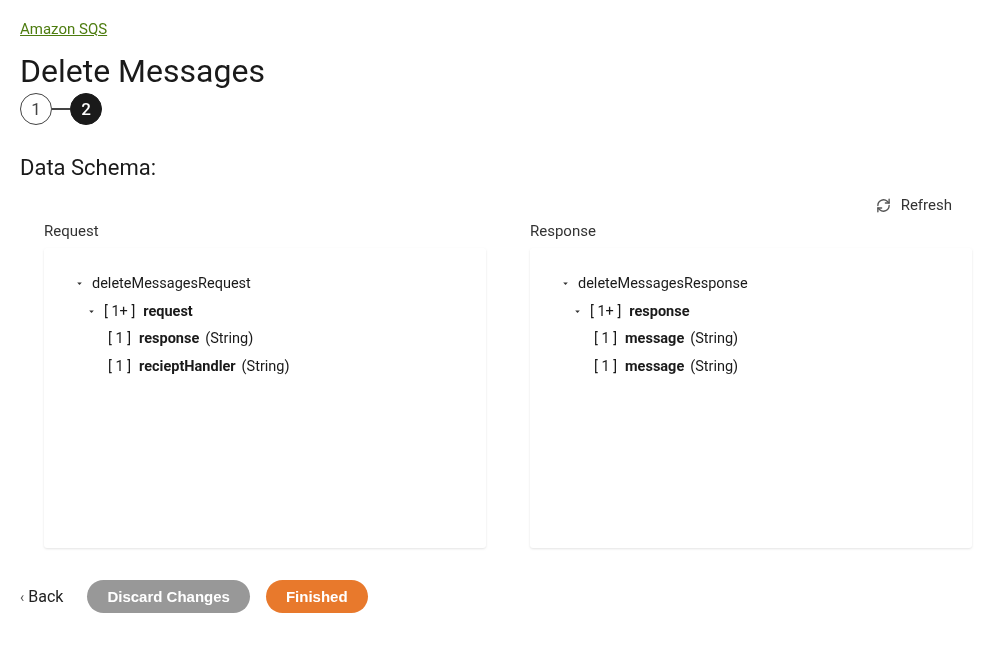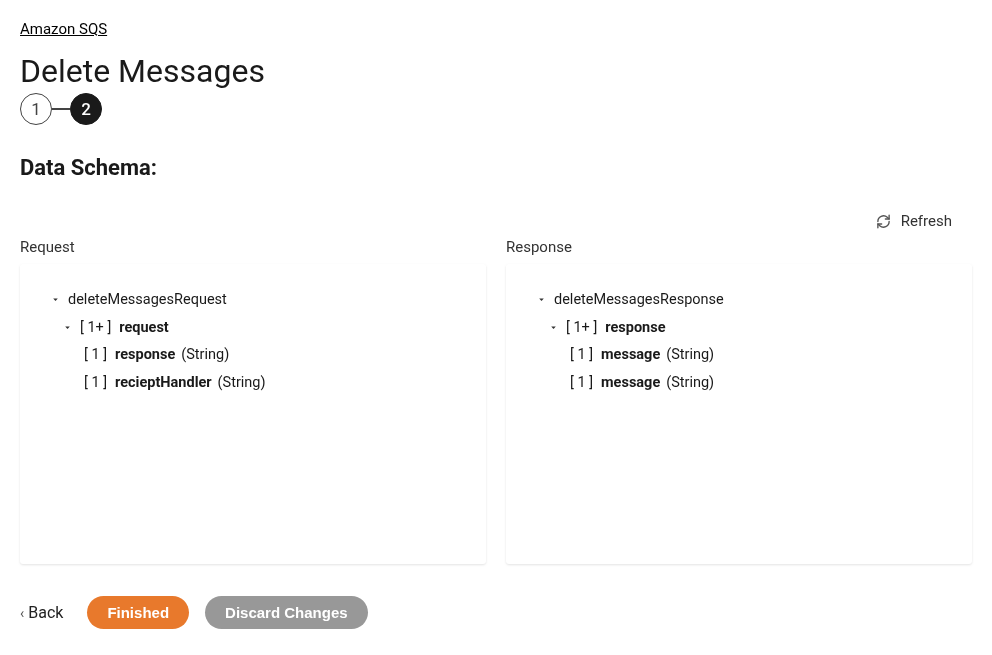--- a/index.html
+++ b/index.html
@@ -5,21 +5,21 @@
     * { box-sizing: border-box; margin: 0; padding: 0; }
     body {
       font-family: -apple-system, BlinkMacSystemFont, "Segoe UI", Roboto, "Helvetica Neue", Arial, sans-serif;
       background: #fff;
       color: #1a1a1a;
       padding: 20px;
       width: 992px;
       font-size: 15px;
     }
     a.breadcrumb {
-      color: #000000;
+      color: #4d7c0f;
       text-decoration: underline;
       font-size: 15px;
     }
     h1.page-title {
       font-size: 32px;
       font-weight: 400;
       margin-top: 14px;
       margin-bottom: 3px;
     }
     .stepper {
@@ -47,22 +47,22 @@
       border: 1.5px solid #1a1a1a;
       font-weight: 500;
     }
     .step-line {
       width: 18px;
       height: 1.5px;
       background: #444;
     }
     h2.section-title {
       font-size: 22px;
-      font-weight: 700;
-      margin-bottom: 32px;
+      font-weight: 400;
+      margin-bottom: 16px;
     }
     .refresh-row {
       display: flex;
       justify-content: flex-end;
       align-items: center;
       gap: 10px;
       margin-bottom: 8px;
       padding-right: 20px;
     }
     .refresh-link {
@@ -75,20 +75,21 @@
       height: 15px;
       cursor: pointer;
       color: #555;
     }
     .columns {
       display: flex;
       gap: 20px;
     }
     .column {
       flex: 1;
+      margin-left: 24px;
     }
     .column-label {
       font-size: 15px;
       color: #333;
       margin-bottom: 8px;
       font-weight: 400;
     }
     .panel {
       background: #fff;
       box-shadow: 0 1px 3px rgba(0,0,0,0.08), 0 1px 2px rgba(0,0,0,0.04);
@@ -253,18 +254,18 @@
     </div>
   </div>
 </div>
 
 
 <div class="button-row">
   <div class="back-link">
     <span class="back-chevron">‹</span>
     <span>Back</span>
   </div>
+  <button class="btn btn-secondary">Discard Changes</button>
   <button class="btn btn-primary">Finished</button>
-  <button class="btn btn-secondary">Discard Changes</button>
 </div>
 
 
 
 
 </body></html>

